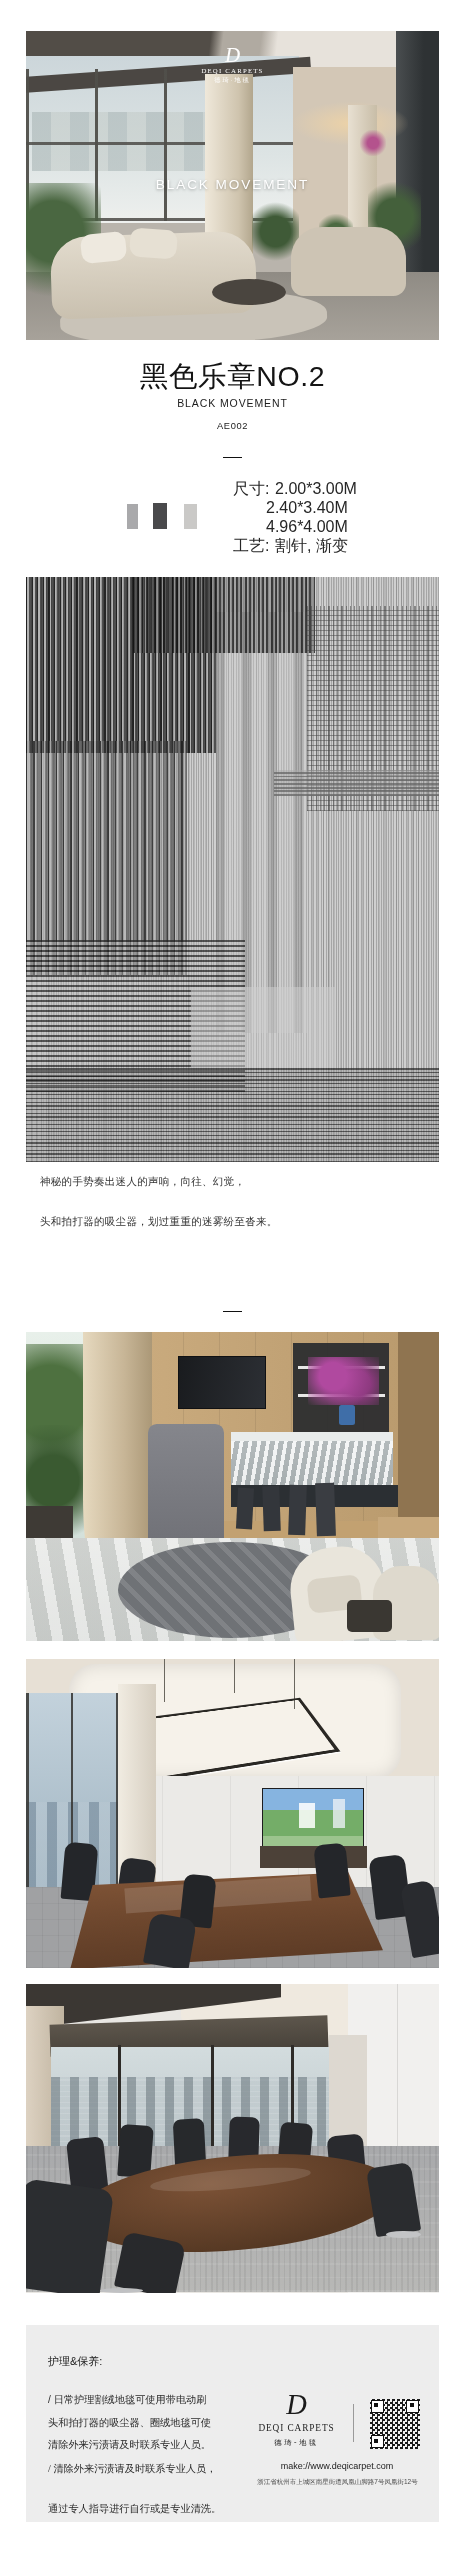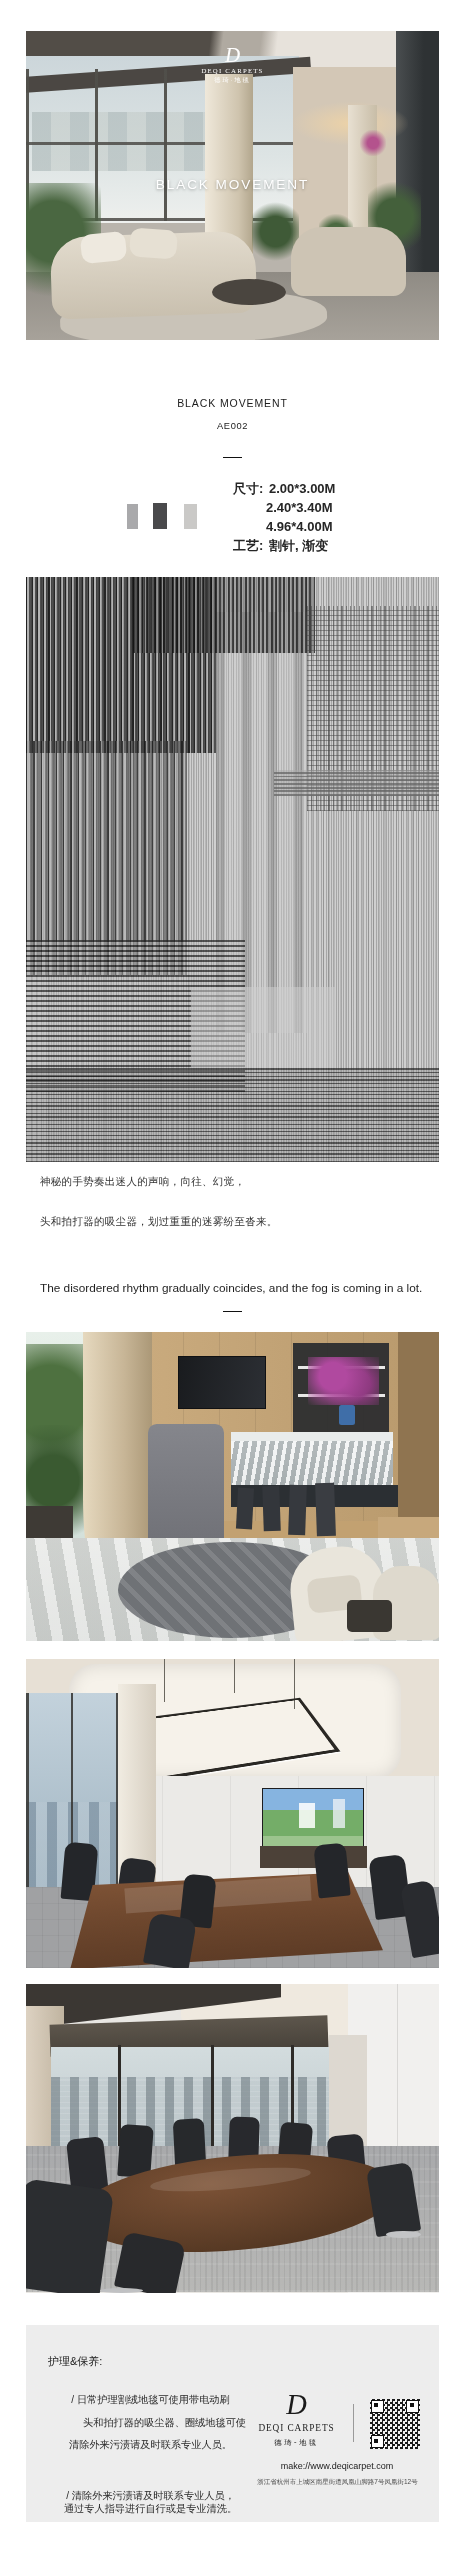--- a/index.html
+++ b/index.html
@@ -15,33 +15,33 @@
   .hero-logo .bc{font-size:6.2px;letter-spacing:1.9px;margin-top:1.9px;}
   .hero-title{left:0;right:0;top:146px;text-align:center;color:#fff;font-size:13.6px;letter-spacing:1.9px;
               text-shadow:0 0.6px 3.1px rgba(0,0,0,.35);}
   
   .ptitle{left:0;right:0;top:358px;text-align:center;font-size:28.5px;font-weight:500;color:#141414;letter-spacing:0.6px;}
   .psub{left:0;right:0;top:397px;text-align:center;font-size:10.5px;color:#1c1c1c;letter-spacing:0.9px;}
   .pmodel{left:0;right:0;top:421px;text-align:center;font-size:9.3px;color:#222;letter-spacing:0.6px;}
   .divider{width:18.6px;height:1.2px;background:#111;}
   
   .swatch{position:absolute;}
-  .specs{left:233px;top:479px;font-size:13px;color:#262626;line-height:19px;font-weight:bold;}
+  .specs{left:233px;top:479px;font-size:16px;color:#262626;line-height:19px;}
   .specs .ind{padding-left:33px;display:block;}
   .specs .lbl{margin-right:5.6px;}
   
   .tex{left:26px;top:577px;width:413px;height:585px;background:#c9c9c9;overflow:hidden;}
   .tex div{position:absolute;}
   
   .desc-zh{left:40px;font-size:10.5px;color:#333;letter-spacing:0.3px;}
   .desc-en{left:40px;font-size:11.8px;color:#1f1f1f;}
   
   .footer{left:26px;top:2325px;width:413px;height:197px;background:#ededed;}
   .footer .care-title{position:absolute;left:22px;top:28.5px;font-size:11px;color:#222;}
-  .footer .care{position:absolute;left:22px;font-size:10.2px;color:#2b2b2b;width:205px;text-align:center;}
+  .footer .care{position:absolute;left:22px;font-size:10.2px;color:#2b2b2b;width:205px;}
   .f-mono{position:absolute;left:252px;top:64px;width:37px;text-align:center;
           font-family:"Liberation Serif",serif;font-style:italic;font-size:28.5px;color:#1a1a1a;line-height:31px;}
   .f-bn{position:absolute;left:221px;top:98px;width:99px;text-align:center;
         font-family:"Liberation Serif",serif;font-size:9.3px;letter-spacing:0.9px;color:#1d1d1d;}
   .f-bc{position:absolute;left:221px;top:113px;width:99px;text-align:center;
         font-family:"Liberation Serif",serif;font-size:7.4px;letter-spacing:2.5px;color:#1d1d1d;}
   .f-sep{position:absolute;left:327px;top:79px;width:0.6px;height:38px;background:#9a9a9a;}
   .qr{position:absolute;left:344px;top:74px;width:50px;height:50px;
       background:repeating-conic-gradient(#1b1b1b 0 25%,#f4f4f4 0 50%);background-size:5px 5px;}
   .qf{position:absolute;width:11px;height:11px;border:1.9px solid #111;background:#fff;}
@@ -79,20 +79,21 @@
     <div class="s" style="left:186px;top:248px;width:74px;height:26px;background:#4a453f;border-radius:50%;"></div>
 
     <div class="abs hero-logo">
       <div class="mono">D</div>
       <div class="bn">DEQI CARPETS</div>
       <div class="bc">德琦·地毯</div>
     </div>
     <div class="abs hero-title">BLACK MOVEMENT</div>
   </div>
 
+  <div class="abs ptitle">黑色乐章NO.2</div>
   <div class="abs psub">BLACK MOVEMENT</div>
   <div class="abs pmodel">AE002</div>
   <div class="abs divider" style="left:223px;top:457px;"></div>
 
   <div class="swatch" style="left: 127px; top: 504px; width: 11px; height: 25.4px; background: rgb(169, 169, 171);"></div>
   <div class="swatch" style="left: 153px; top: 503px; width: 14.3px; height: 26px; background: rgb(74, 74, 76);"></div>
   <div class="swatch" style="left: 184px; top: 504px; width: 13px; height: 25.4px; background: rgb(202, 201, 199);"></div>
 
   <div class="abs specs">
     <div>
@@ -113,21 +114,20 @@
     <div style="left:0;top:28%;width:39%;height:40%;background:repeating-linear-gradient(90deg,rgba(28,28,28,.8) 0 1.2px,rgba(145,145,145,.35) 1.2px 3.7px,rgba(60,60,60,.55) 3.7px 7.4px);"></div>
     <div style="left:68%;top:5%;width:32%;height:35%;background:repeating-linear-gradient(0deg,rgba(70,70,70,.5) 0 1.2px,rgba(0,0,0,0) 1.2px 5px),repeating-linear-gradient(90deg,rgba(60,60,60,.5) 0 1.2px,rgba(0,0,0,0) 1.2px 4.3px);"></div>
     <div style="left:60%;top:33%;width:40%;height:4.5%;background:repeating-linear-gradient(0deg,rgba(110,110,110,.85) 0 1.9px,rgba(170,170,170,.5) 1.9px 3.7px);"></div>
     <div style="left:0;top:62%;width:53%;height:26%;background:repeating-linear-gradient(0deg,rgba(32,32,32,.7) 0 1.9px,rgba(185,185,185,.4) 1.9px 5px);"></div>
     <div style="left:0;top:84%;width:100%;height:16%;background:repeating-linear-gradient(0deg,rgba(22,22,22,.75) 0 1.2px,rgba(135,135,135,.4) 1.2px 3.7px);opacity:.85;"></div>
     <div style="left:40%;top:70%;width:35%;height:14%;background:rgba(205,205,205,.55);"></div>
   </div>
 
   <div class="abs desc-zh" style="top:1175px;">神秘的手势奏出迷人的声响，向往、幻觉，</div>
   <div class="abs desc-zh" style="top:1215px;">头和拍打器的吸尘器，划过重重的迷雾纷至沓来。</div>
-  <div class="abs desc-en" style="top:1281px;">The disordered rhythm gradually coincides, and the fog is coming in a lot.</div>
   <div class="abs divider" style="left:223px;top:1311px;"></div>
 
   <div class="photo" style="top:1332px;height:309px;background:#c2a171;">
     <div class="s" style="left:0;top:0;width:413px;height:21px;background:#dcd6cc;"></div>
     <div class="s" style="left:143px;top:0;width:118px;height:16px;background:repeating-linear-gradient(90deg,#3b372f 0 2.5px,#6b6458 2.5px 6.2px);"></div>
     <div class="s" style="left:121px;top:0;width:260px;height:189px;background:linear-gradient(90deg,#c9aa7d,#ba9b6e);"></div>
     <div class="s" style="left:121px;top:0;width:260px;height:189px;background:repeating-linear-gradient(90deg,rgba(0,0,0,.08) 0 0.6px,rgba(0,0,0,0) 0.6px 36px);"></div>
     <div class="s" style="left:0;top:0;width:90px;height:214px;background:linear-gradient(#e8f0ea,#d3e0da);"></div>
     <div class="s" style="left:-15.5px;top:12.4px;width:99px;height:167px;background:radial-gradient(circle at 40% 35%,#4e7140 30%,rgba(78,113,64,0) 72%);"></div>
     <div class="s" style="left:-6.2px;top:93px;width:74px;height:124px;background:radial-gradient(circle at 45% 45%,#3a5a31 32%,rgba(58,90,49,0) 75%);"></div>
@@ -211,23 +211,23 @@
     <div class="s" style="left:345px;top:181px;width:45px;height:69px;background:#2a2c2f;border-radius:10px 10px 2.5px 2.5px;transform:rotate(-9deg);"></div>
     <div class="s" style="left:-9.3px;top:200px;width:90px;height:109px;background:#2b2d30;border-radius:13.6px 13.6px 3.7px 3.7px;transform:rotate(8deg);"></div>
     <div class="s" style="left:93px;top:253px;width:62px;height:56px;background:#28292c;border-radius:11px 11px 3.1px 3.1px;transform:rotate(12deg);"></div>
     <div class="s" style="left:360px;top:247px;width:35px;height:7.4px;background:#c3c4c6;border-radius:50%;"></div>
     <div class="s" style="left:74px;top:304px;width:43px;height:5px;background:#c0c1c3;border-radius:50%;"></div>
   </div>
 
   <div class="abs footer">
     <div class="care-title">护理&amp;保养:</div>
     <div class="care" style="top:68px;">/ 日常护理割绒地毯可使用带电动刷</div>
-    <div class="care" style="top:91px;margin-left:14px;">头和拍打器的吸尘器、圈绒地毯可使</div>
+    <div class="care" style="top:91px;">头和拍打器的吸尘器、圈绒地毯可使</div>
     <div class="care" style="top:113px;">清除外来污渍请及时联系专业人员。</div>
-    <div class="care" style="top:164px;">/ 清除外来污渍请及时联系专业人员，</div>
+    <div class="care" style="top:137px;font-family:Liberation Serif, serif;">/ 清除外来污渍请及时联系专业人员，</div>
     <div class="care" style="top:177px;">通过专人指导进行自行或是专业清洗。</div>
 
     <div class="f-mono">D</div>
     <div class="f-bn">DEQI CARPETS</div>
     <div class="f-bc">德琦-地毯</div>
     <div class="f-sep"></div>
 
     <div class="qr">
       <div class="qf" style="left:0.6px;top:0.6px;"></div>
       <div class="qf" style="right:0.6px;top:0.6px;"></div>

